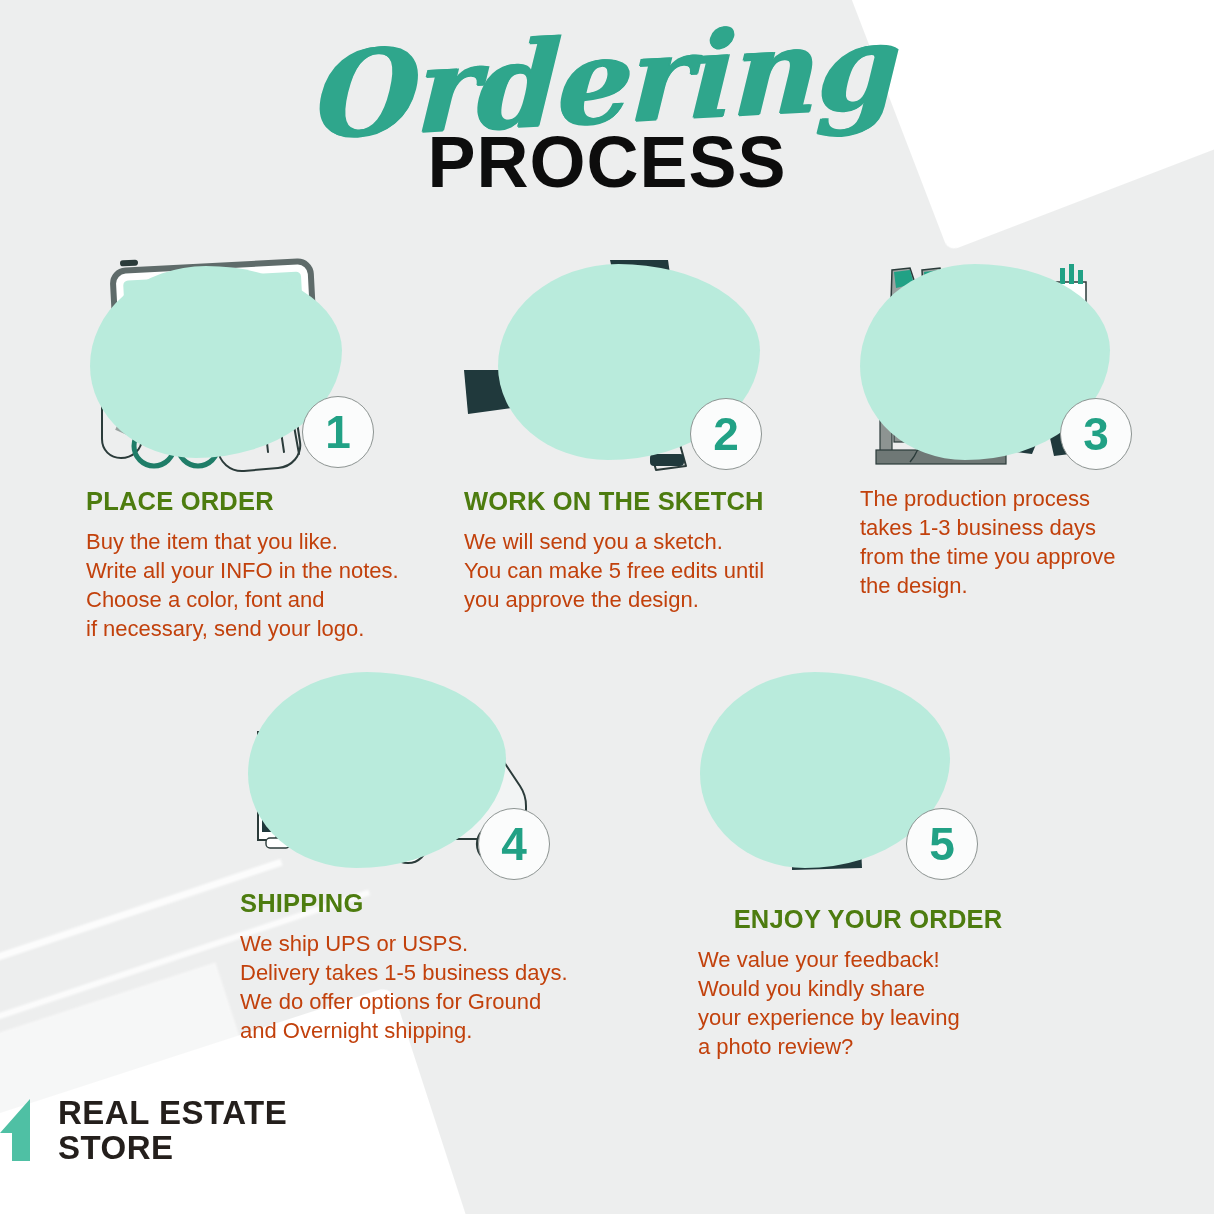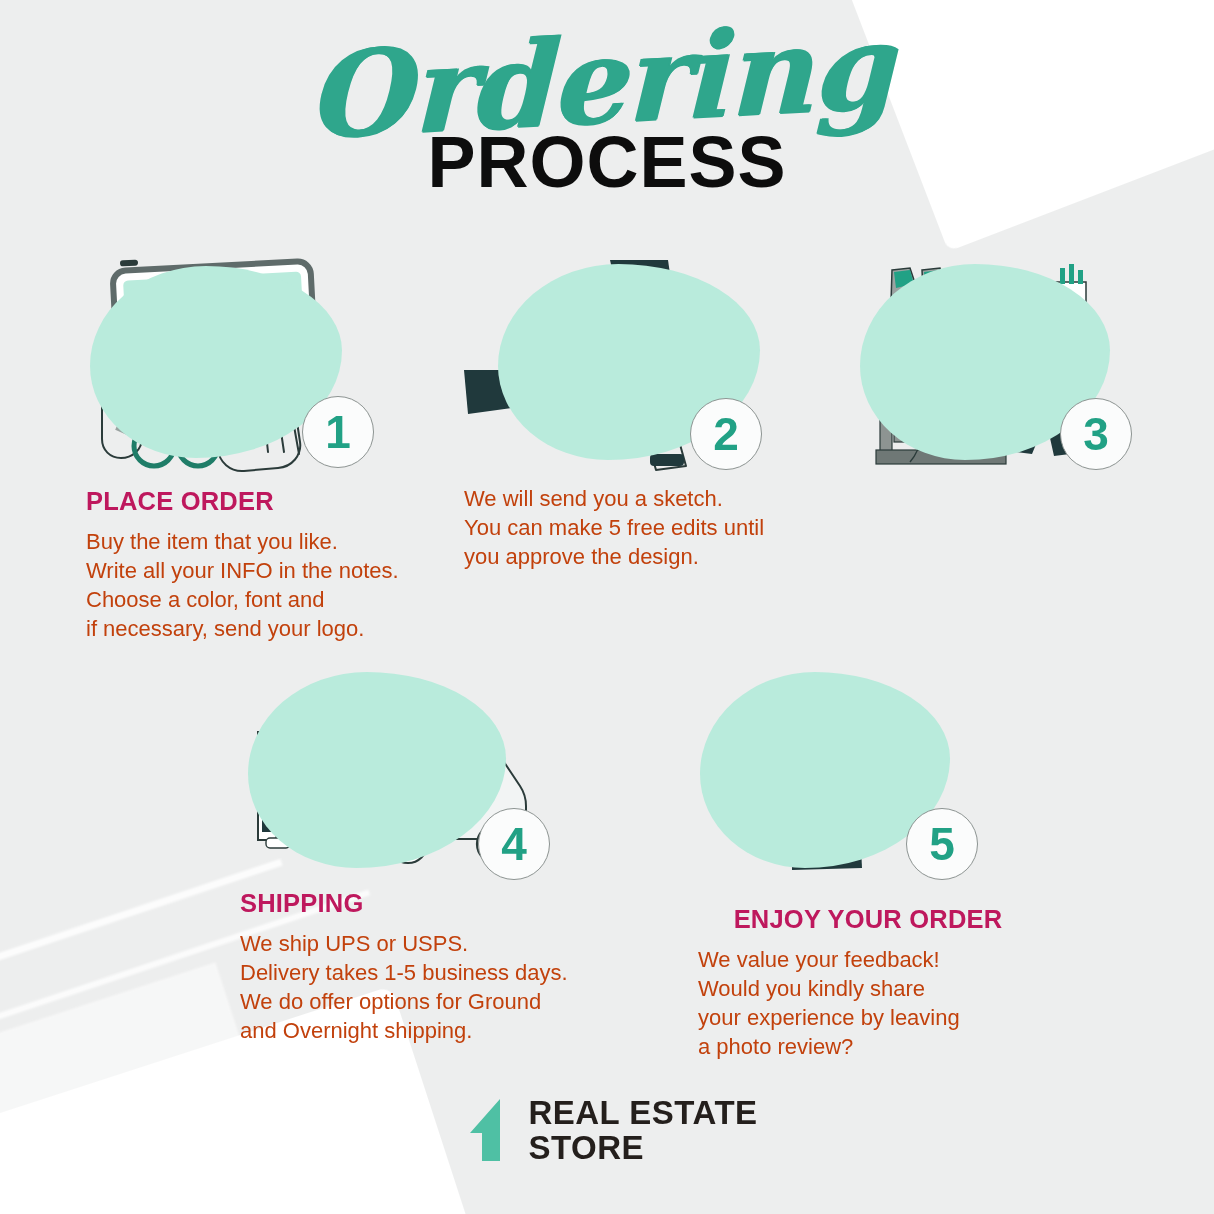--- a/index.html
+++ b/index.html
@@ -79,33 +79,33 @@
     background:#fbfcfc;
     border:1.3px solid #8d9492;
     display:flex; align-items:center; justify-content:center;
     font-family:"Liberation Sans", sans-serif;
     font-weight:700; font-size:46px;
     color:#21a185;
     z-index:30;
   }
   .step-title {
     font-weight:700; font-size:25.5px;
-    color:#be185d; letter-spacing:.2px;
+    color:#4d7c0f; letter-spacing:.2px;
     margin-top:14px;
   }
   .step-body {
     font-size:22px; line-height:1.32;
     color:#c2410c; margin-top:11px;
     white-space:pre-line;
   }
 
   
   #footer {
     position:absolute; left:0; bottom:48px; width:100%;
-    display:flex; justify-content:center; align-items:center; gap:14px;padding-left:14px;
+    display:flex; align-items:center; gap:14px;
   }
   #logo-mark { width:44px; height:62px; }
   #logo-text {
     font-weight:700; font-size:33px; line-height:1.08;
     color:#241f1c; letter-spacing:.5px;
   }
 
   
   .ln { fill:none; stroke:#2b3b3a; stroke-width:2; stroke-linecap:round; stroke-linejoin:round; }
 </style>
@@ -204,20 +204,21 @@
 
       <g>
         <path class="ln" d="M196 128 c12 -8 30 -4 36 8 c7 13 1 28 -12 33 l-8 3 l10 36 l-30 4 l-12 -42 c-4 -16 2 -34 16 -42 z" fill="#ffffff"></path>
         <rect x="168" y="112" width="74" height="13" rx="6" transform="rotate(16 205 118)" fill="#20393c"></rect>
         <rect x="168" y="112" width="36" height="13" rx="6" transform="rotate(16 186 118)" fill="#21a185"></rect>
         <rect x="186" y="196" width="34" height="12" rx="4" fill="#20393c"></rect>
       </g>
     </svg>
     <div class="num-circle" style="left:226px; top:140px;">2</div>
   </div>
+  <div class="step-title">WORK ON THE SKETCH</div>
   <div class="step-body">We will send you a sketch.
 You can make 5 free edits until
 you approve the design.</div>
 </div>
 
 <div class="step" id="step-3" style="left:860px; top:258px; width:320px;">
   <div class="art">
     <div class="blob" style="left:0px; top:6px; width:250px; height:196px;"></div>
     <svg width="320" height="215" viewBox="0 0 320 215">
 
@@ -261,20 +262,24 @@
         <rect x="120" y="148" width="12" height="56" fill="#8d9492" stroke="#2b3b3a" stroke-width="1.2"></rect>
         <rect x="34" y="172" width="98" height="12" fill="#8d9492" stroke="#2b3b3a" stroke-width="1.2"></rect>
         <rect x="16" y="192" width="130" height="14" fill="#6f7876" stroke="#2b3b3a" stroke-width="1.2"></rect>
         <path d="M54 150 c12 18 8 40 -4 54" fill="none" stroke="#2b3b3a" stroke-width="1.4"></path>
         <path d="M68 142 l4 22" stroke="#2b3b3a" stroke-width="2" fill="none"></path>
         <circle cx="74" cy="170" r="5" fill="#c9cfcd" stroke="#2b3b3a" stroke-width="1.3"></circle>
       </g>
     </svg>
     <div class="num-circle" style="left:200px; top:140px;">3</div>
   </div>
+  <div class="step-body">The production process
+takes 1-3 business days
+from the time you approve
+the design.</div>
 </div>
 
 <div class="step" id="step-4" style="left:240px; top:668px; width:380px;">
   <div class="art">
     <div class="blob" style="left:8px; top:4px; width:258px; height:196px;"></div>
     <svg width="380" height="215" viewBox="0 0 380 215">
 
       <g>
         <path d="M120 62 h96 c18 0 34 10 44 26 l20 30 c4 6 6 12 6 20 l0 22 c0 6 -5 11 -11 11 h-155 z" fill="#f2f4f4" stroke="#2b3b3a" stroke-width="2"></path>
         <path d="M188 76 h26 c12 0 22 6 30 18 l12 18 h-68 z" fill="#ffffff" stroke="#2b3b3a" stroke-width="1.8"></path>

